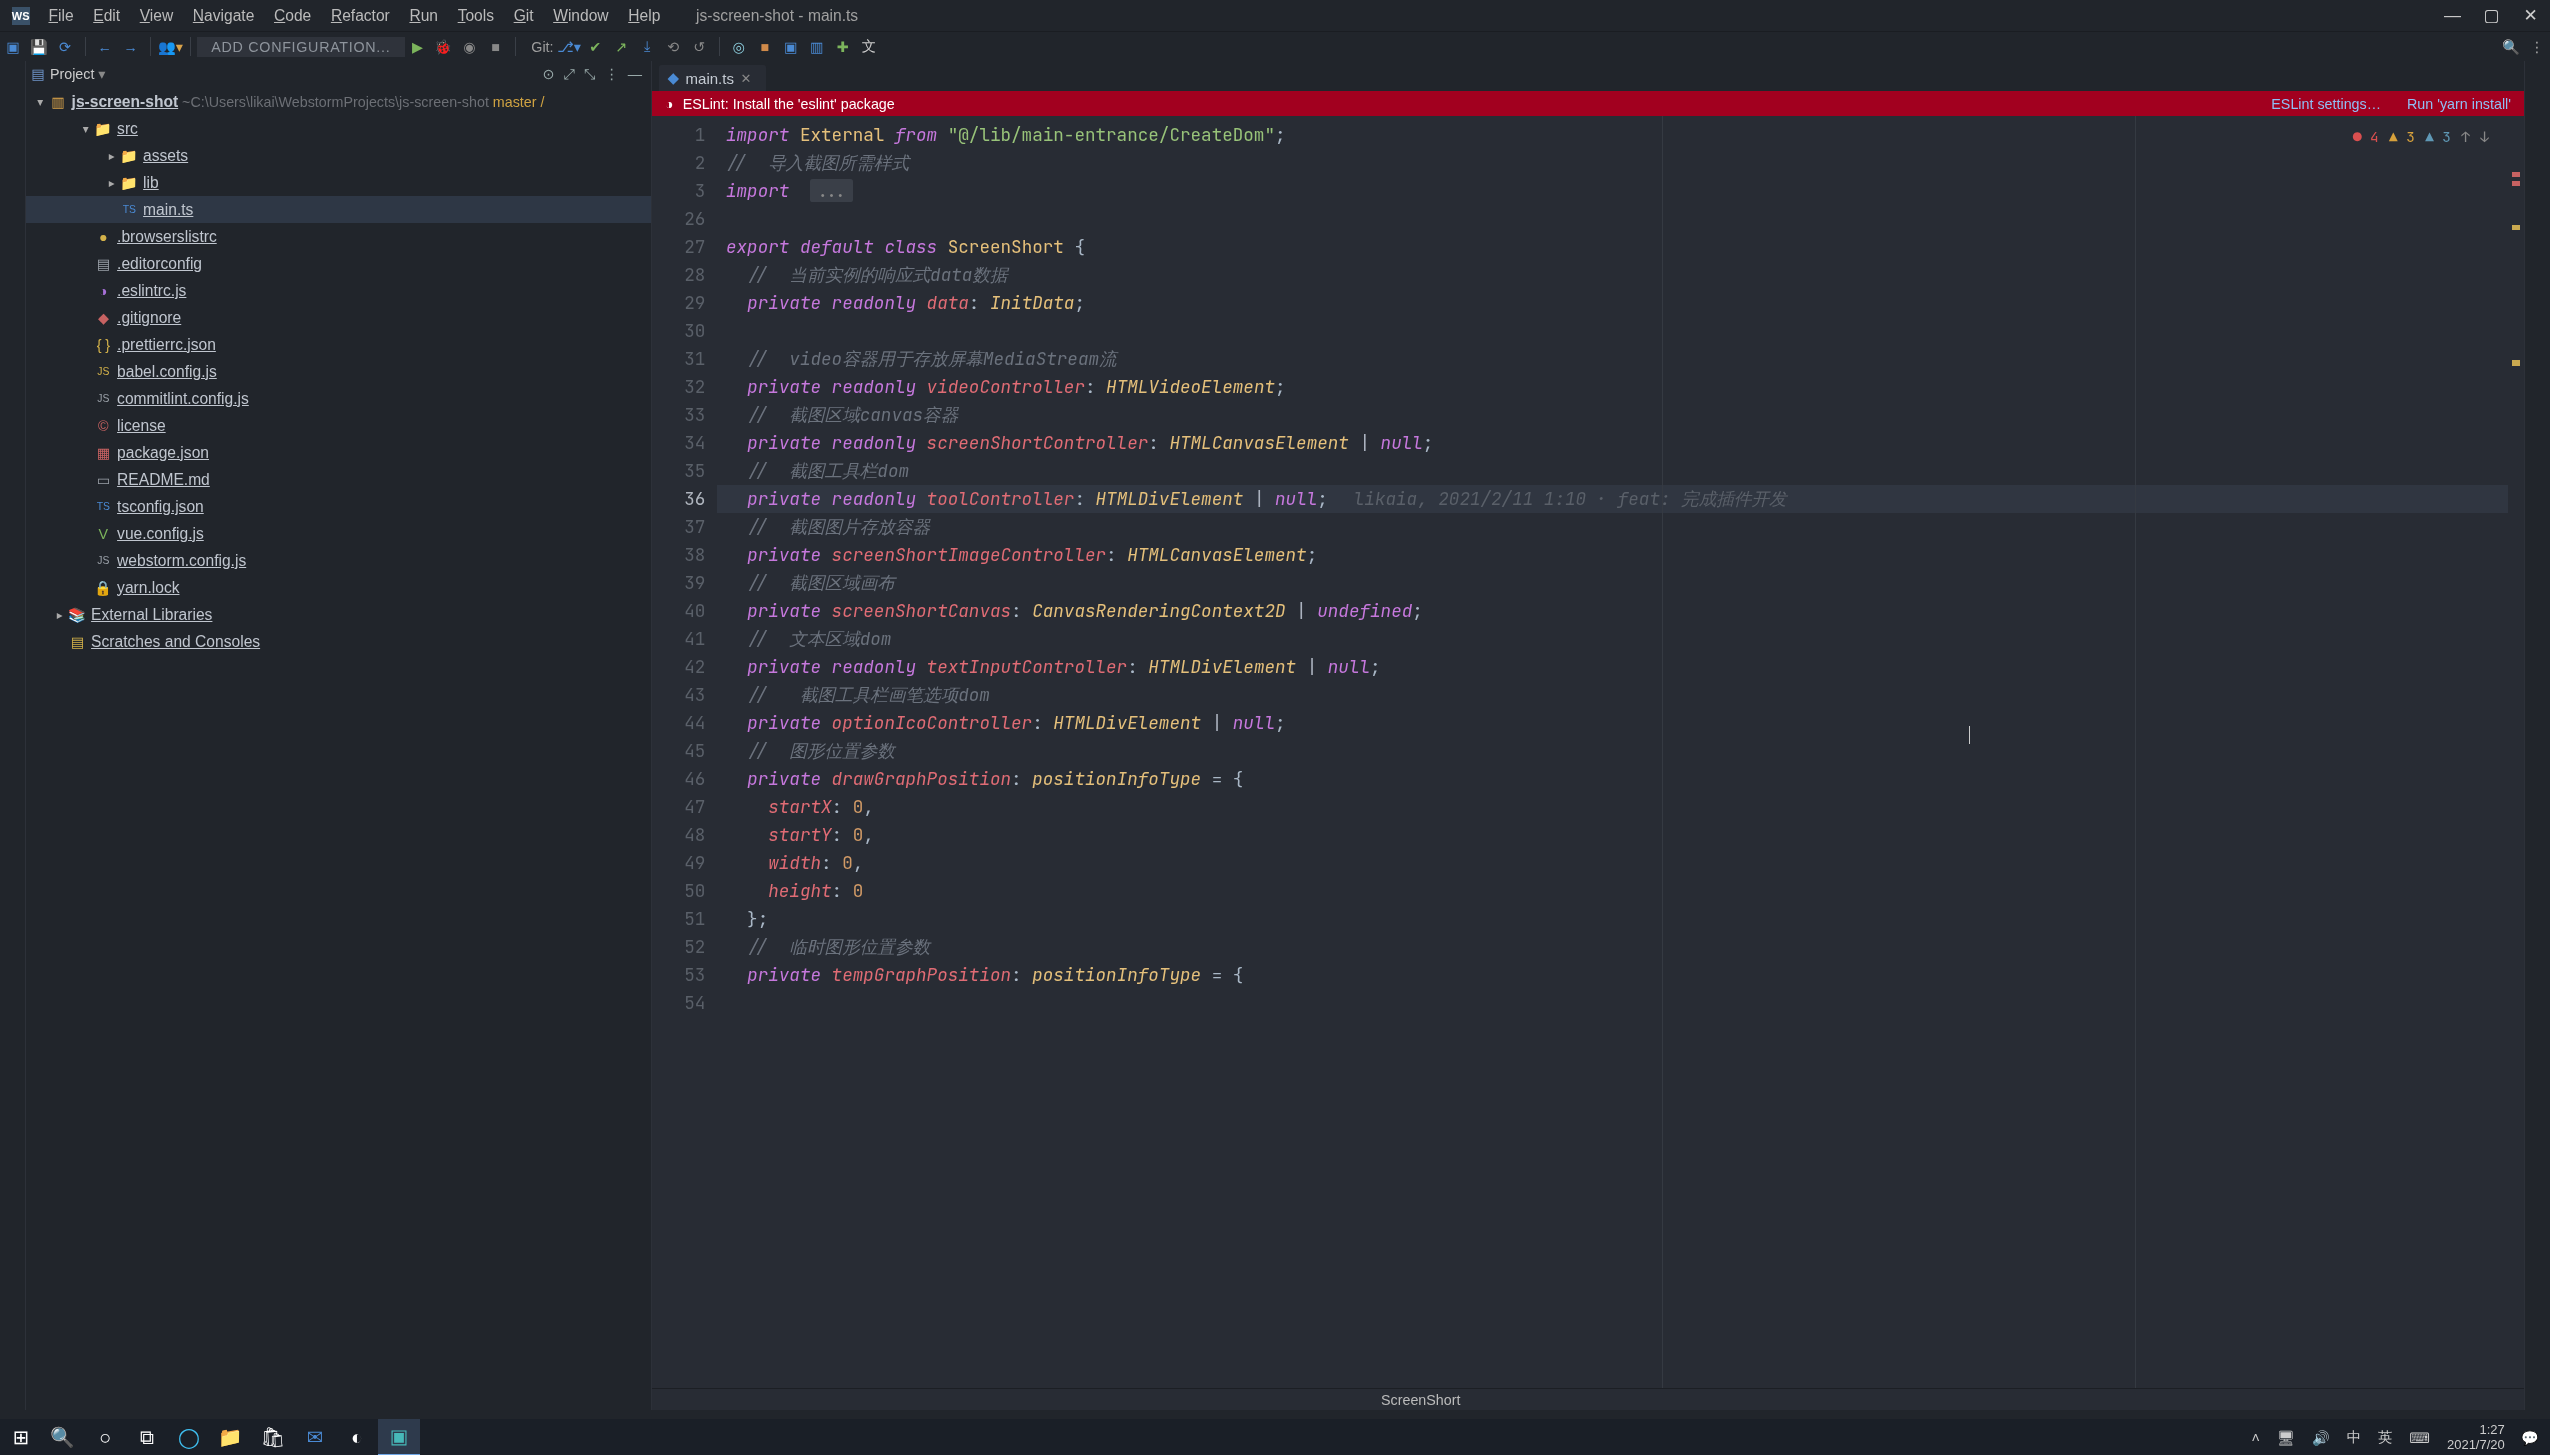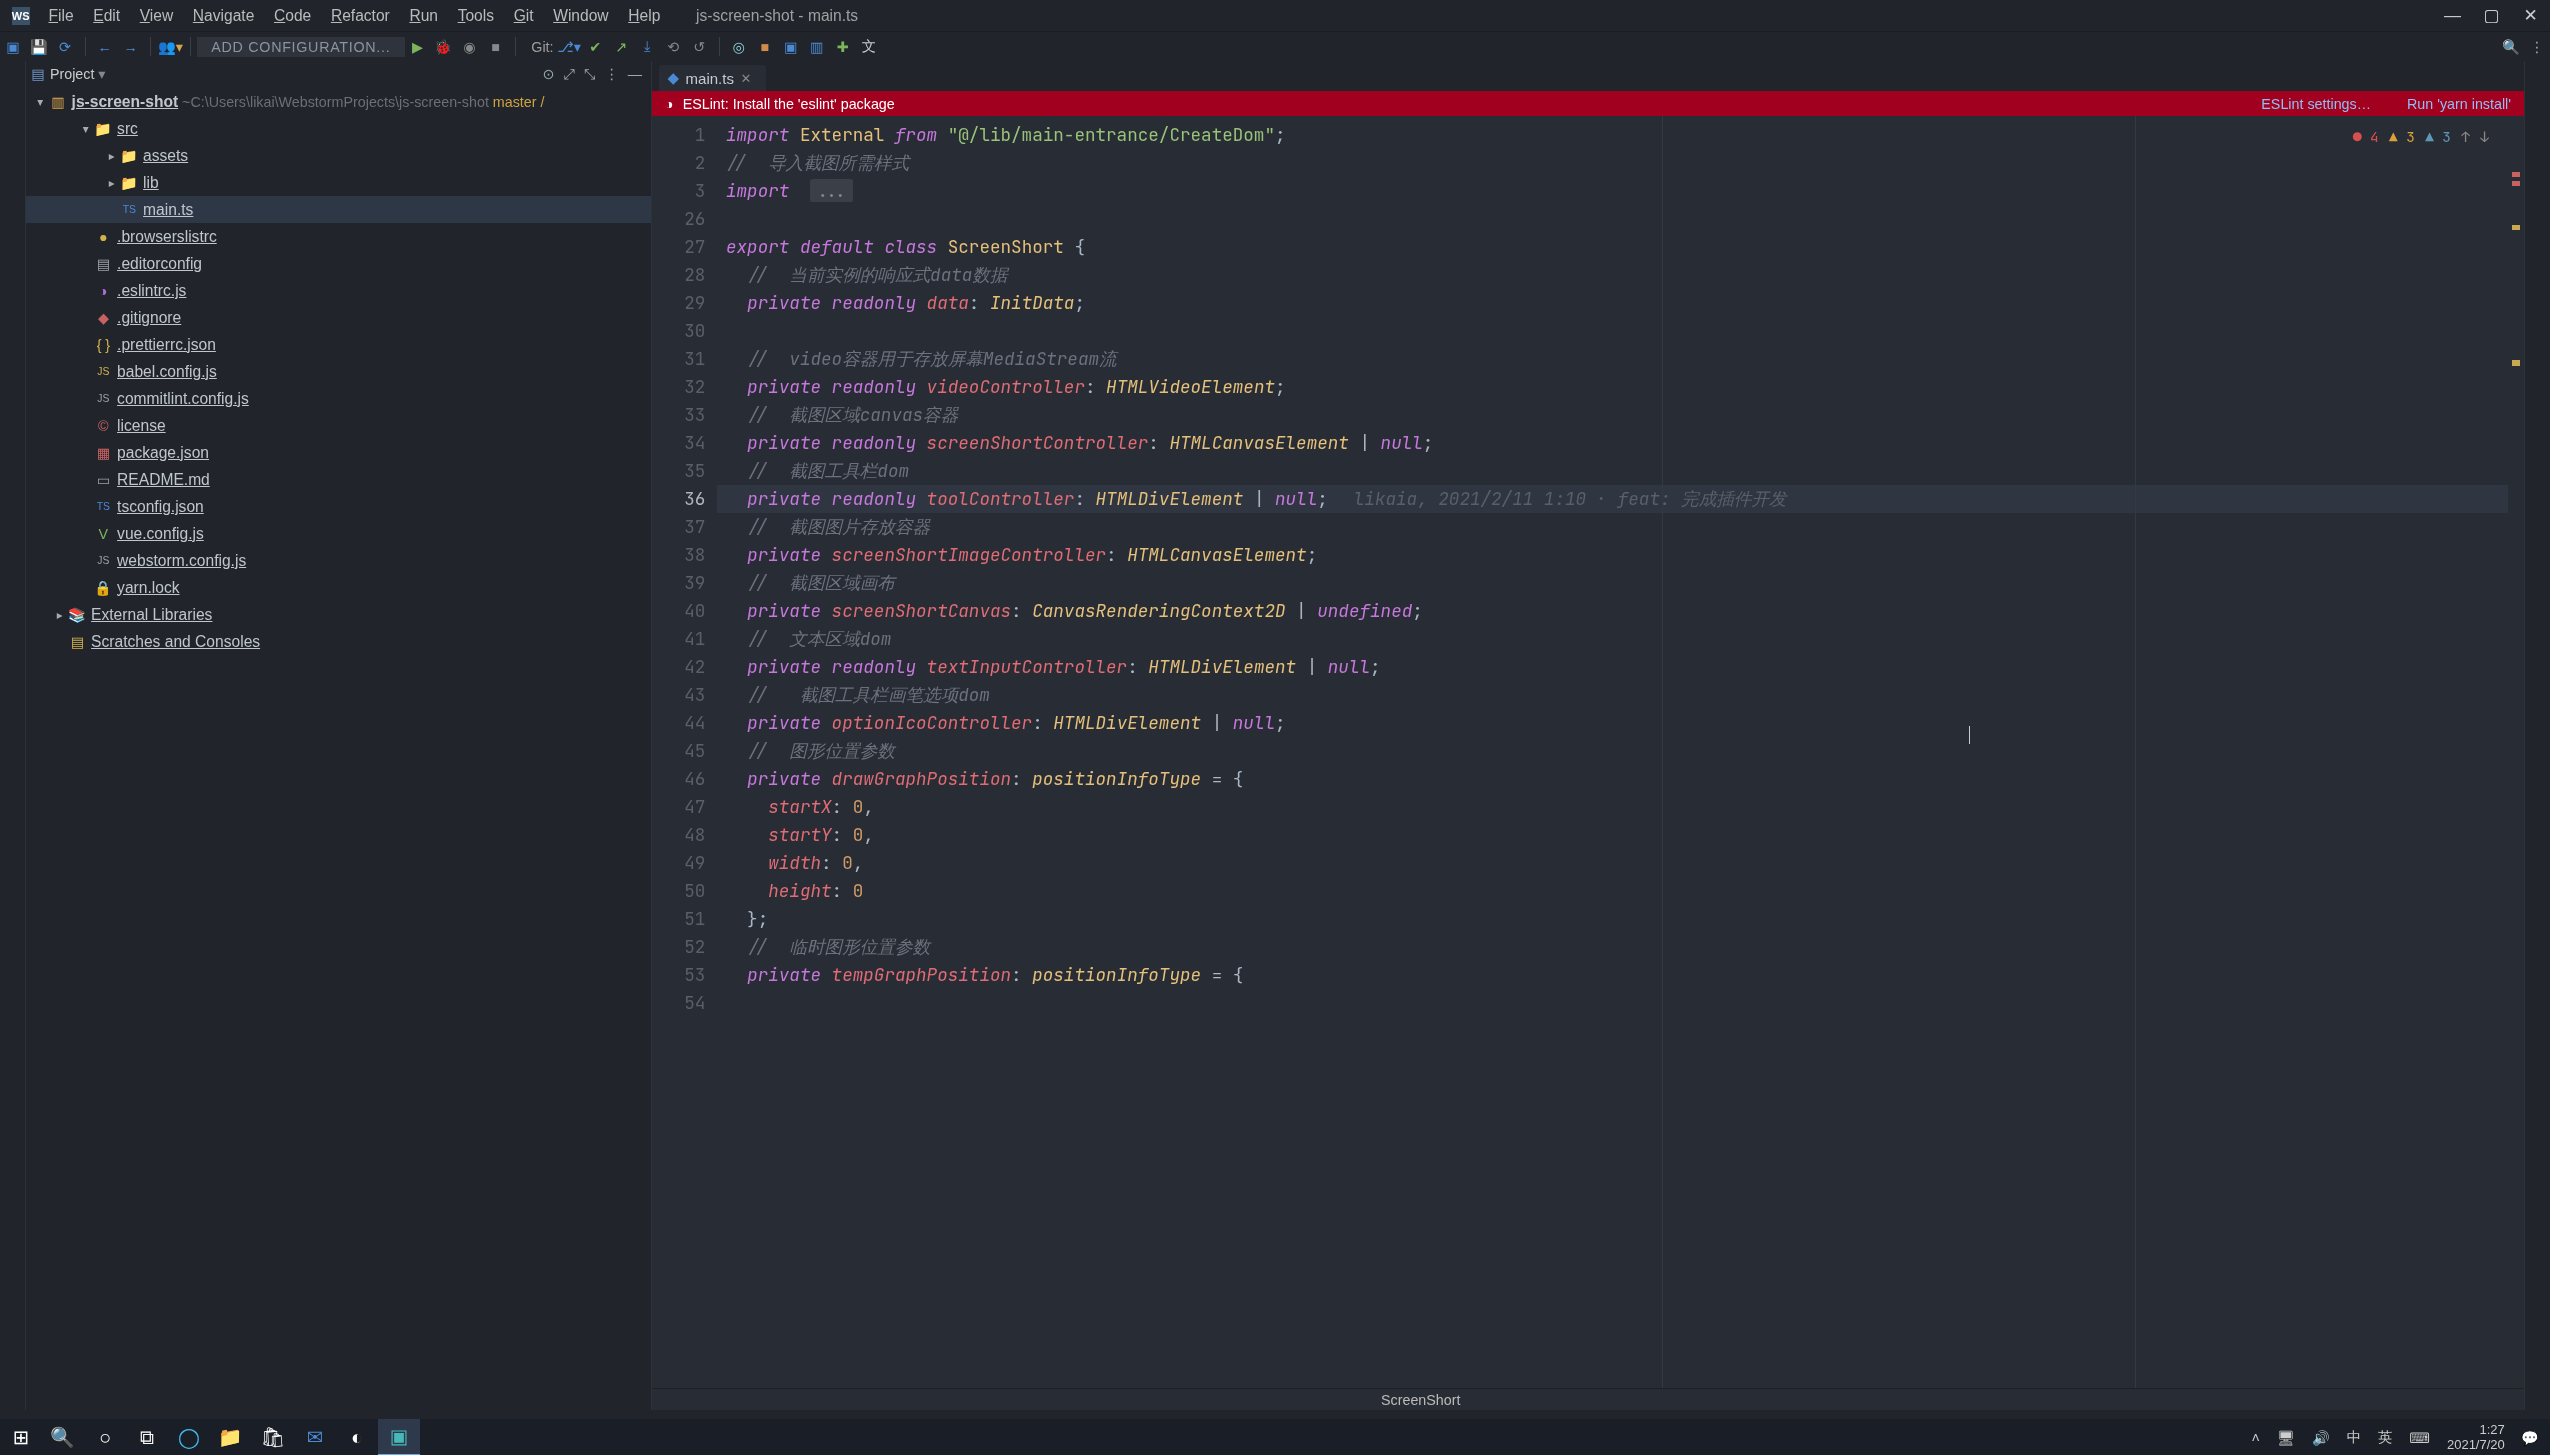--- a/index.html
+++ b/index.html
@@ -122,21 +122,21 @@
 .notice-bar {
   height: 25px;
   background: #a2001f;
   color: #fff;
   display:flex;
   align-items:center;
   font-size: 14.3px;
   padding: 0 13px;
 }
 .notice-bar .nb-icon { margin-right: 9px; }
-.notice-bar .nb-right { margin-left:auto; display:flex; gap:36px; }
+.notice-bar .nb-right { margin-left:auto; display:flex; gap:26px; }
 .notice-bar .nb-link { color:#8fbff5; }
 .code-body { flex:1; display:flex; font-family: "Consolas","JetBrains Mono",monospace; font-size: 17.6px; line-height: 28px; position:relative;}
 .gutter {
   width: 65px;
   background:#282c34;
   text-align:right;
   color:#5a6069;
   padding-right: 11.7px;
   padding-top: 5.2px;
 }

